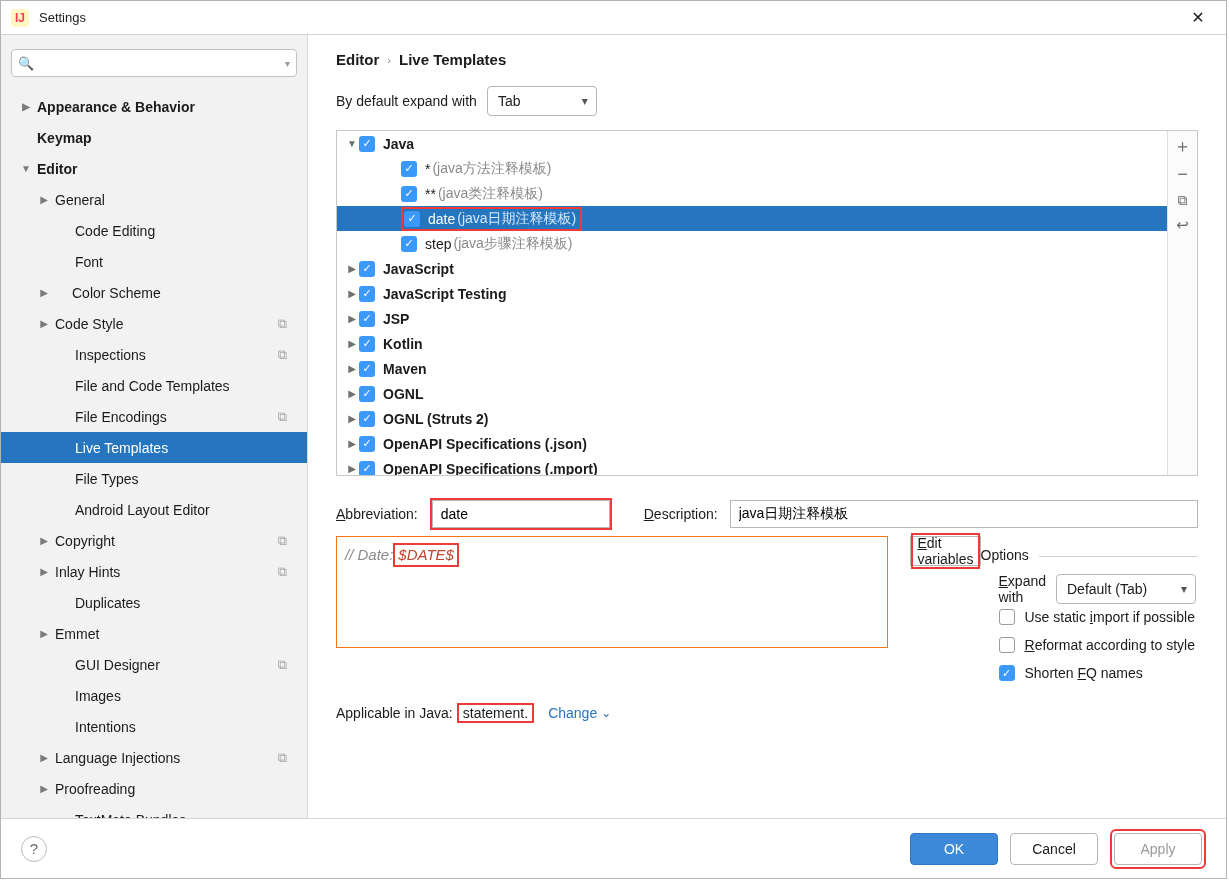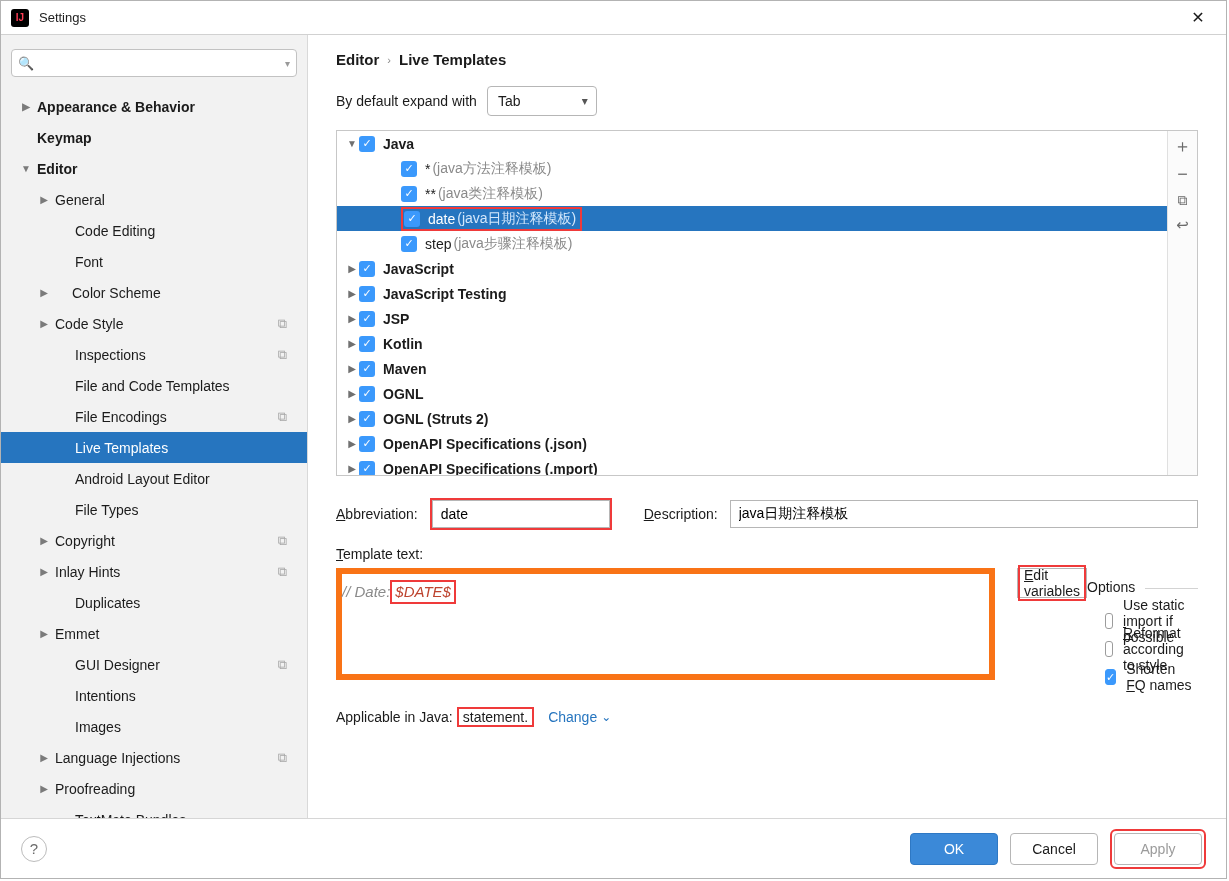--- a/index.html
+++ b/index.html
@@ -1,20 +1,20 @@
 <!DOCTYPE html>
 <html><head>
 <meta charset="utf-8">
 <style>
   * { box-sizing: border-box; font-family: -apple-system, BlinkMacSystemFont, "Segoe UI", Arial, sans-serif; }
   body { margin:0; padding:0; width:1229px; height:881px; background:#fff; color:#1b1b1b; font-size:14px; overflow:hidden; }
   .window { width:1227px; height:879px; border:1px solid #b3b3b3; display:flex; flex-direction:column; }
   
   .titlebar { height:34px; display:flex; align-items:center; padding:0 10px; border-bottom:1px solid #d1d1d1; }
-  .titlebar .app-ico { width:18px; height:18px; background:#000000; border-radius:3px; position:relative; display:inline-flex; align-items:center; justify-content:center; color:#ff3d55; font-size:10px; font-weight:bold; }
+  .titlebar .app-ico { width:18px; height:18px; background:#fef9c3; border-radius:3px; position:relative; display:inline-flex; align-items:center; justify-content:center; color:#ff3d55; font-size:12px; font-weight:bold; }
   .titlebar .title { margin-left:10px; font-size:13px; color:#222; }
   .titlebar .spacer { flex:1; }
   .titlebar .xbtn { width:36px; height:28px; display:flex; align-items:center; justify-content:center; cursor:pointer; font-size:16px; }
   
   .main { flex:1; display:flex; overflow:hidden; }
   .sidebar { width:307px; background:#f2f2f2; border-right:1px solid #d9d9d9; display:flex; flex-direction:column; padding-top:10px; overflow:hidden; }
   .search-row { padding:4px 10px 8px 10px; display:flex; }
   .search-box { flex:1; height:28px; border:1px solid #c2c2c2; border-radius:4px; background:#fff; display:flex; align-items:center; padding:0 6px; }
   .search-box .mag { color:#9a9a9a; font-size:13px; }
   .search-box input { border:none; outline:none; flex:1; font-size:13px; margin-left:4px; background:transparent; }
@@ -58,21 +58,21 @@
   .tl .desc { color:#8a8a8a; margin-left:2px; }
   .tl.sel .desc { color:#d3e7fb; }
   .redbox { border:2px solid #ef3a3a; }
   .pl0 { padding-left:8px; } .pl2 { padding-left:50px; }
   
   .form-row { display:flex; align-items:center; margin-top:22px; gap:12px; }
   .form-row label .ul { text-decoration:underline; }
   input.txt { border:1px solid #b6b6b6; height:28px; padding:0 8px; font-size:14px; outline:none; background:#fff; }
   .template-text-label { margin-top:16px; }
   .lower-grid { display:flex; margin-top:6px; gap:22px; }
-  .tt-area { width:659px; height:112px; border:6px solid #f97316; background:#fff; font-family:"Consolas","Courier New",monospace; font-size:15px; font-style:italic; color:#8b8b8b; padding:6px 0; line-height:1.3; }
+  .tt-area { width:553px; height:112px; border:1px solid #f97316; background:#fff; font-family:"Consolas","Courier New",monospace; font-size:15px; font-style:italic; color:#8b8b8b; padding:6px 8px; line-height:1.3; }
   .tt-area .varred { border:2px solid #ef3a3a; display:inline-block; padding:0 3px; color:#bd442f; font-style:italic; }
   .right-opts { flex:1; display:flex; flex-direction:row; }
   .edit-var-btn { height:30px; border:1px solid #b6b6b6; background:#fff; display:flex; align-items:center; justify-content:center; cursor:pointer; position:relative; }
   .edit-var-btn .red-wrap { border:2px solid #ef3a3a; padding:0 4px; }
   .opts-box { margin-top:20px; position:relative; border-top:1px solid #d3d3d3; padding:18px 2px 0 2px; }
   .opts-box .legend { position:absolute; top:-10px; left:0; background:#fff; padding-right:10px; color:#1b1b1b; }
   .opt-line { display:flex; align-items:center; height:28px; gap:10px; }
   .chk { width:16px; height:16px; border:1px solid #9c9c9c; border-radius:3px; display:inline-flex; align-items:center; justify-content:center; background:#fff; }
   .chk.checked { background:#3b99fc; border-color:#3b99fc; color:#fff; font-size:11px; }
   .chk.checked::before { content:"✓"; }
@@ -160,26 +160,26 @@
             <span class="arrow"></span>
             <span style="margin-left: 4px;">File Encodings</span>
             <span class="copy-ico">⧉</span>
           </div>
           <div class="ti ind2 selected">
             <span class="arrow"></span>
             <span style="margin-left: 4px;">Live Templates</span>
           </div>
           <div class="ti ind2">
             <span class="arrow"></span>
+            <span style="margin-left: 4px;">File Types</span>
+          </div>
+          <div class="ti ind2">
+            <span class="arrow"></span>
             <span style="margin-left: 4px;">Android Layout Editor</span>
           </div>
-          <div class="ti ind2">
-            <span class="arrow"></span>
-            <span style="margin-left: 4px;">File Types</span>
-          </div>
           <div class="ti ind1">
             <span class="arrow">▶</span>
             <span style="margin-left: 4px;">Copyright</span>
             <span class="copy-ico">⧉</span>
           </div>
           <div class="ti ind1">
             <span class="arrow">▶</span>
             <span style="margin-left: 4px;">Inlay Hints</span>
             <span class="copy-ico">⧉</span>
           </div>
@@ -191,25 +191,25 @@
             <span class="arrow">▶</span>
             <span style="margin-left: 4px; text-align: center;">Emmet</span>
           </div>
           <div class="ti ind2">
             <span class="arrow"></span>
             <span style="margin-left: 4px;">GUI Designer</span>
             <span class="copy-ico">⧉</span>
           </div>
           <div class="ti ind2">
             <span class="arrow"></span>
+            <span style="margin-left: 4px;">Images</span>
+          </div>
+          <div class="ti ind2">
+            <span class="arrow"></span>
             <span style="margin-left: 4px;">Intentions</span>
-          </div>
-          <div class="ti ind2">
-            <span class="arrow"></span>
-            <span style="margin-left: 4px;">Images</span>
           </div>
           <div class="ti ind1">
             <span class="arrow">▶</span>
             <span style="margin-left: 4px;">Language Injections</span>
             <span class="copy-ico">⧉</span>
           </div>
           <div class="ti ind1">
             <span class="arrow">▶</span>
             <span style="margin-left: 4px;">Proofreading</span>
           </div>
@@ -349,32 +349,37 @@
       </div>
 
       <div class="form-row">
         <label><span class="ul">A</span><span>bbreviation:</span></label>
         <span class="redbox" style="padding:0;"><input class="txt" style="width: 178px;" value="date"></span>
         <span style="width:8px"></span>
         <label><span class="ul">D</span><span>escription:</span></label>
         <input class="txt" style="flex: 1 1 0%;" value="java日期注释模板">
       </div>
 
-      <div class="template-text-label"><span class="ul">T</span><span>emplate text:</span></div>
 
       <div class="lower-grid">
         <div class="tt-area">
           <span>// Date:</span><span class="varred">$DATE$</span>
         </div>
         <div class="right-opts">
           <div class="edit-var-btn">
             <span class="red-wrap"><span class="ul">E</span><span>dit variables</span></span>
           </div>
           <div class="opts-box">
             <span class="legend">Options</span>
+            <div class="opt-line" style="padding-left:16px;">
+              <span><span class="ul">E</span><span>xpand with</span></span>
+              <span class="select-wrap" style="min-width:140px">
+                <span>Default (Tab)</span>
+              </span>
+            </div>
             <div class="opt-line" style="padding-left:16px;">
               <span class="chk"></span>
               <span><span>Use static </span><span class="ul">i</span><span>mport if possible</span></span>
             </div>
             <div class="opt-line" style="padding-left:16px;">
               <span class="chk"></span>
               <span><span class="ul">R</span><span>eformat according to style</span></span>
             </div>
             <div class="opt-line" style="padding-left:16px;">
               <span class="chk checked"></span>

